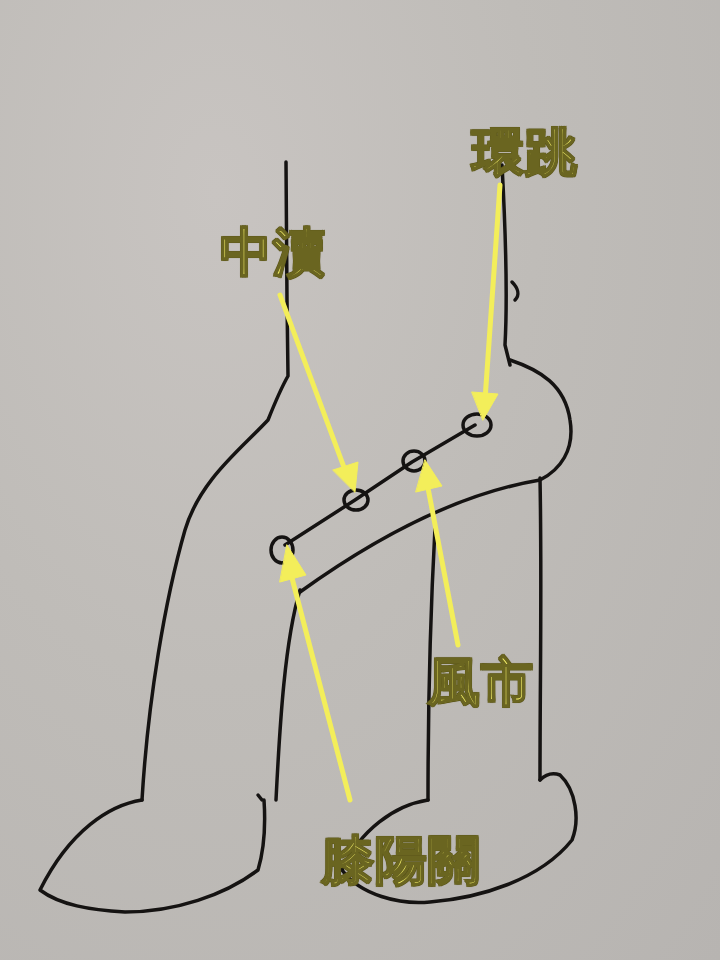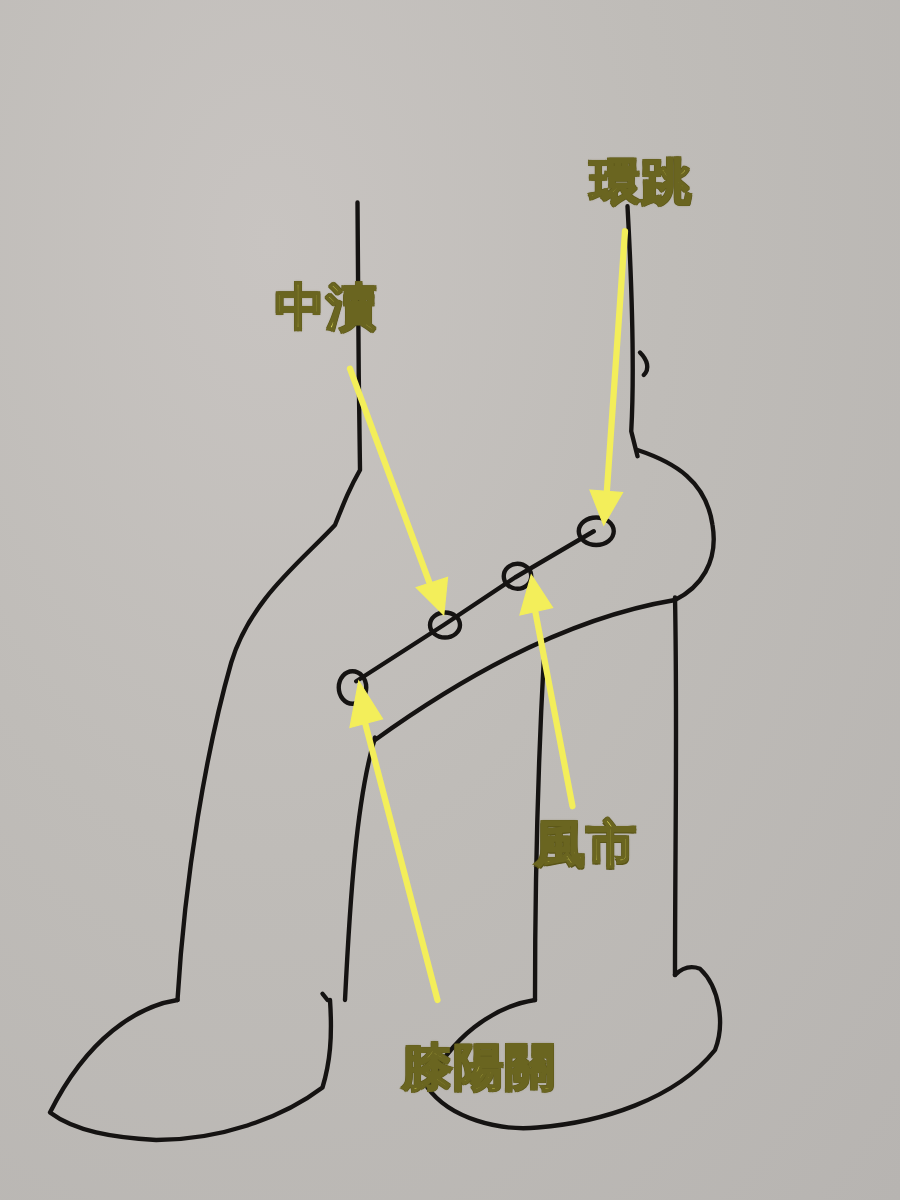--- a/index.html
+++ b/index.html
@@ -6,21 +6,21 @@
     body { width: 720px; height: 960px; overflow: hidden; background: #bdbab6; }
     .canvas {
       position: relative; width: 720px; height: 960px;
       background: radial-gradient(ellipse at 30% 20%, #c8c4c1 0%, #bfbcb8 45%, #b7b4b1 100%);
     }
     svg { position: absolute; left: 0; top: 0; }
     .label {
       position: absolute;
       font-family: "DejaVu Sans", sans-serif;
       font-weight: bold;
-      font-size: 40px;
+      font-size: 52px;
       color: #f5f06a;
       letter-spacing: 1px;
       -webkit-text-stroke: 1.5px #6a6520;
       text-shadow: 0 0 2px #5a5518, 1px 1px 0 #5a5518, -1px -1px 0 #5a5518, 1px -1px 0 #5a5518, -1px 1px 0 #5a5518;
       white-space: nowrap;
       line-height: 1;
     }
   </style>
 </head>
 <body>

